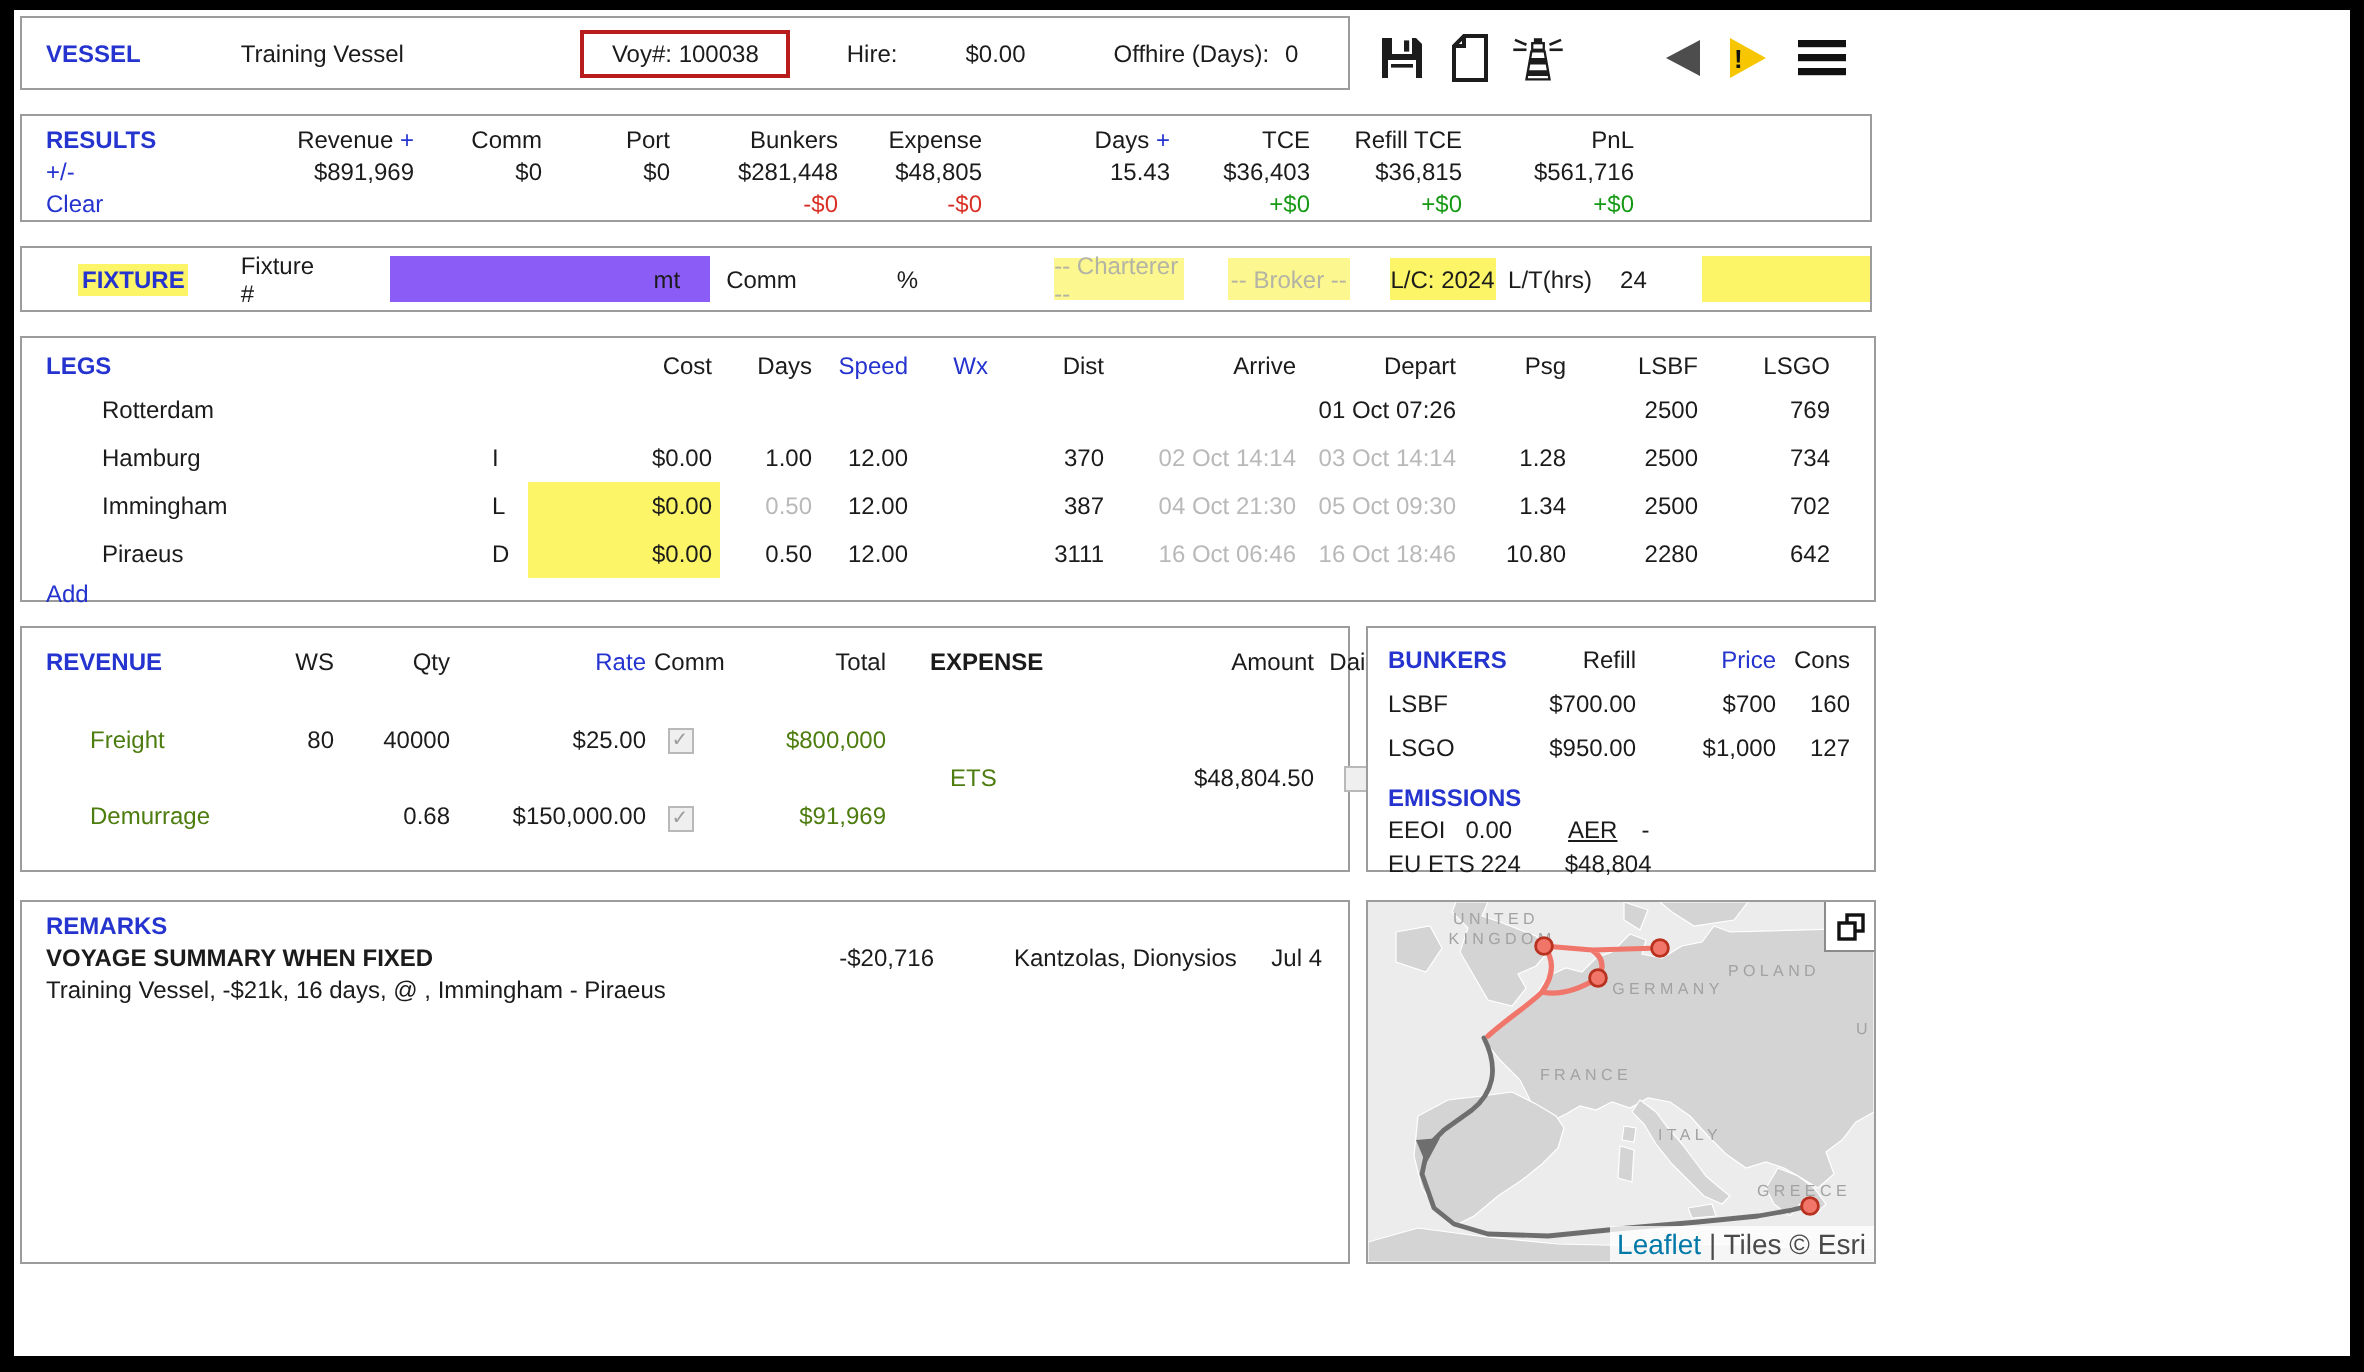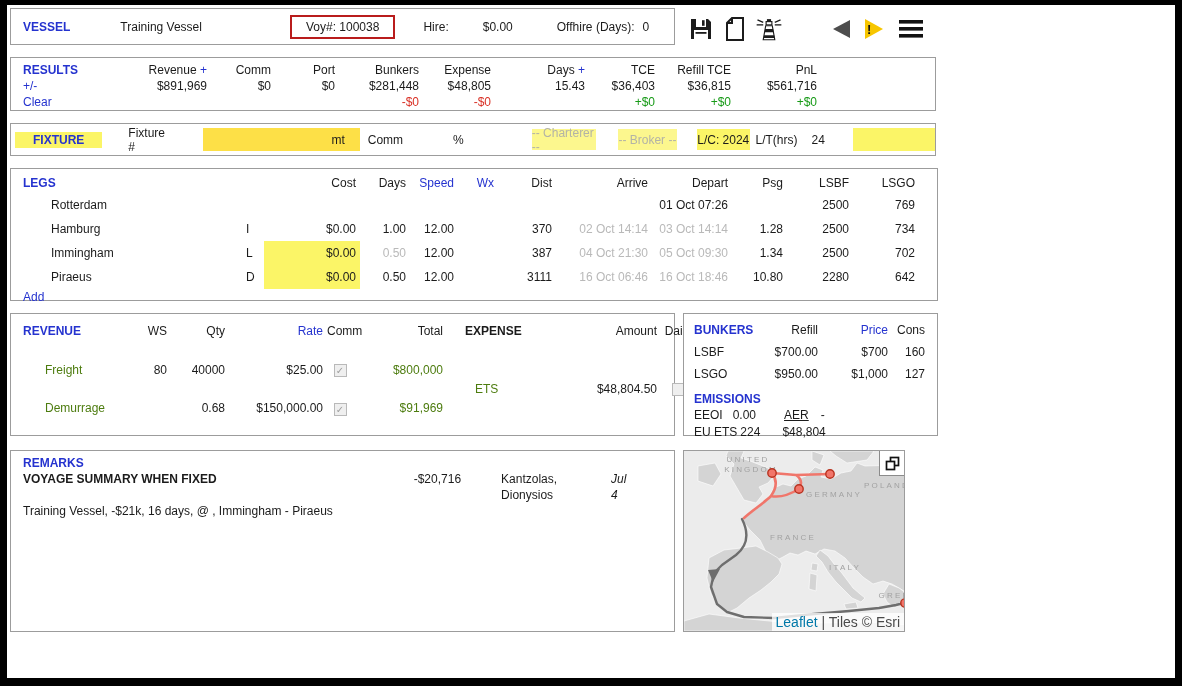--- a/index.html
+++ b/index.html
@@ -36,23 +36,23 @@
   .res-title span { line-height:16px; }
   .res-col { display:flex; flex-direction:column; text-align:right; }
   .res-col span { line-height:16px; }
   .c-rev{width:88px;} .c-comm{width:64px;} .c-port{width:64px;} .c-bunk{width:84px;}
   .c-exp{width:72px;} .c-days{width:94px;} .c-tce{width:70px;} .c-rtce{width:76px;}
   .c-pnl{width:86px;} .c-eff{width:76px;}
 
   
   .fixture { left:3px; top:118px; width:926px; height:33px; display:flex; align-items:center; }
   .yellow-bg { background:#fbf567; }
-  .fx-title { margin-left:4px; padding:1px 18px; }
+  .fx-title { margin-left:28px; padding:1px 2px; }
   .fx-label { margin-left:26px; }
-  .fx-input1 { margin-left:36px; width:188px; height:23px; background:#fde047; display:flex; align-items:center; justify-content:flex-end; padding-right:15px; }
+  .fx-input1 { margin-left:36px; width:188px; height:23px; background:#8b5cf6; display:flex; align-items:center; justify-content:flex-end; padding-right:15px; }
   .fx-comm { margin-left:8px; }
   .fx-pct  { margin-left:50px; }
   .fx-sel  { height:21px; display:flex; align-items:center; justify-content:center; background:#fcf78e; color:#b3b3a6; cursor:pointer; }
   .fx-charterer { margin-left:68px; width:78px; }
   .fx-broker    { margin-left:22px; width:72px; }
   .fx-lc   { margin-left:20px; width:64px; height:21px; display:flex; align-items:center; justify-content:center; background:#fbf567; cursor:pointer; }
   .fx-lt   { margin-left:6px; }
   .fx-ltv  { margin-left:14px; }
   .fx-input2 { margin-left:28px; width:100px; height:23px; background:#fbf567; }
 
@@ -92,25 +92,25 @@
   .emis-row2 { display:flex; line-height:17px; }
   .emis-row2 .v1 { margin-left:3px; } .emis-row2 .v2 { margin-left:22px; }
 
   
   .remarks { left:3px; top:445px; width:665px; height:182px; padding:5px 0 0 12px; }
   .rem-title { line-height:15px; }
   .rem-row { display:flex; line-height:16px; }
   .rem-row .r-title { width:392px; }
   .rem-row .r-amount { width:52px; text-align:right; }
   .rem-row .r-author { margin-left:40px; }
-  .rem-row .r-date { margin-left:auto; margin-right:38px;font-style:italic; }
+  .rem-row .r-date { margin-left:auto; margin-right:13px; }
   .rem-body { line-height:16px; }
 
   
-  .mappanel { left:676px; top:445px; width:222px; height:182px; padding:0; overflow:hidden; cursor:grab; }
+  .mappanel { left:676px; top:445px; width:255px; height:182px; padding:0; overflow:hidden; cursor:grab; }
   .mappanel svg.basemap { display:block; }
   .map-expand { position:absolute; top:0; right:0; width:25px; height:25px; background:#fff; border-left:1px solid #8b8b8b; border-bottom:1px solid #8b8b8b; display:flex; align-items:center; justify-content:center; cursor:pointer; }
   .map-attrib { position:absolute; right:0; bottom:0; background:rgba(255,255,255,0.78); padding:1px 4px; font-size:14px; color:#4a4a4a; }
   .map-attrib .leaflet-link { color:#0078a8; cursor:pointer; }
   .maplabel { fill:#a2a2a2; font-size:8px; letter-spacing:2.2px; }
 </style>
 </head>
 <body>
 
 <div class="page">

